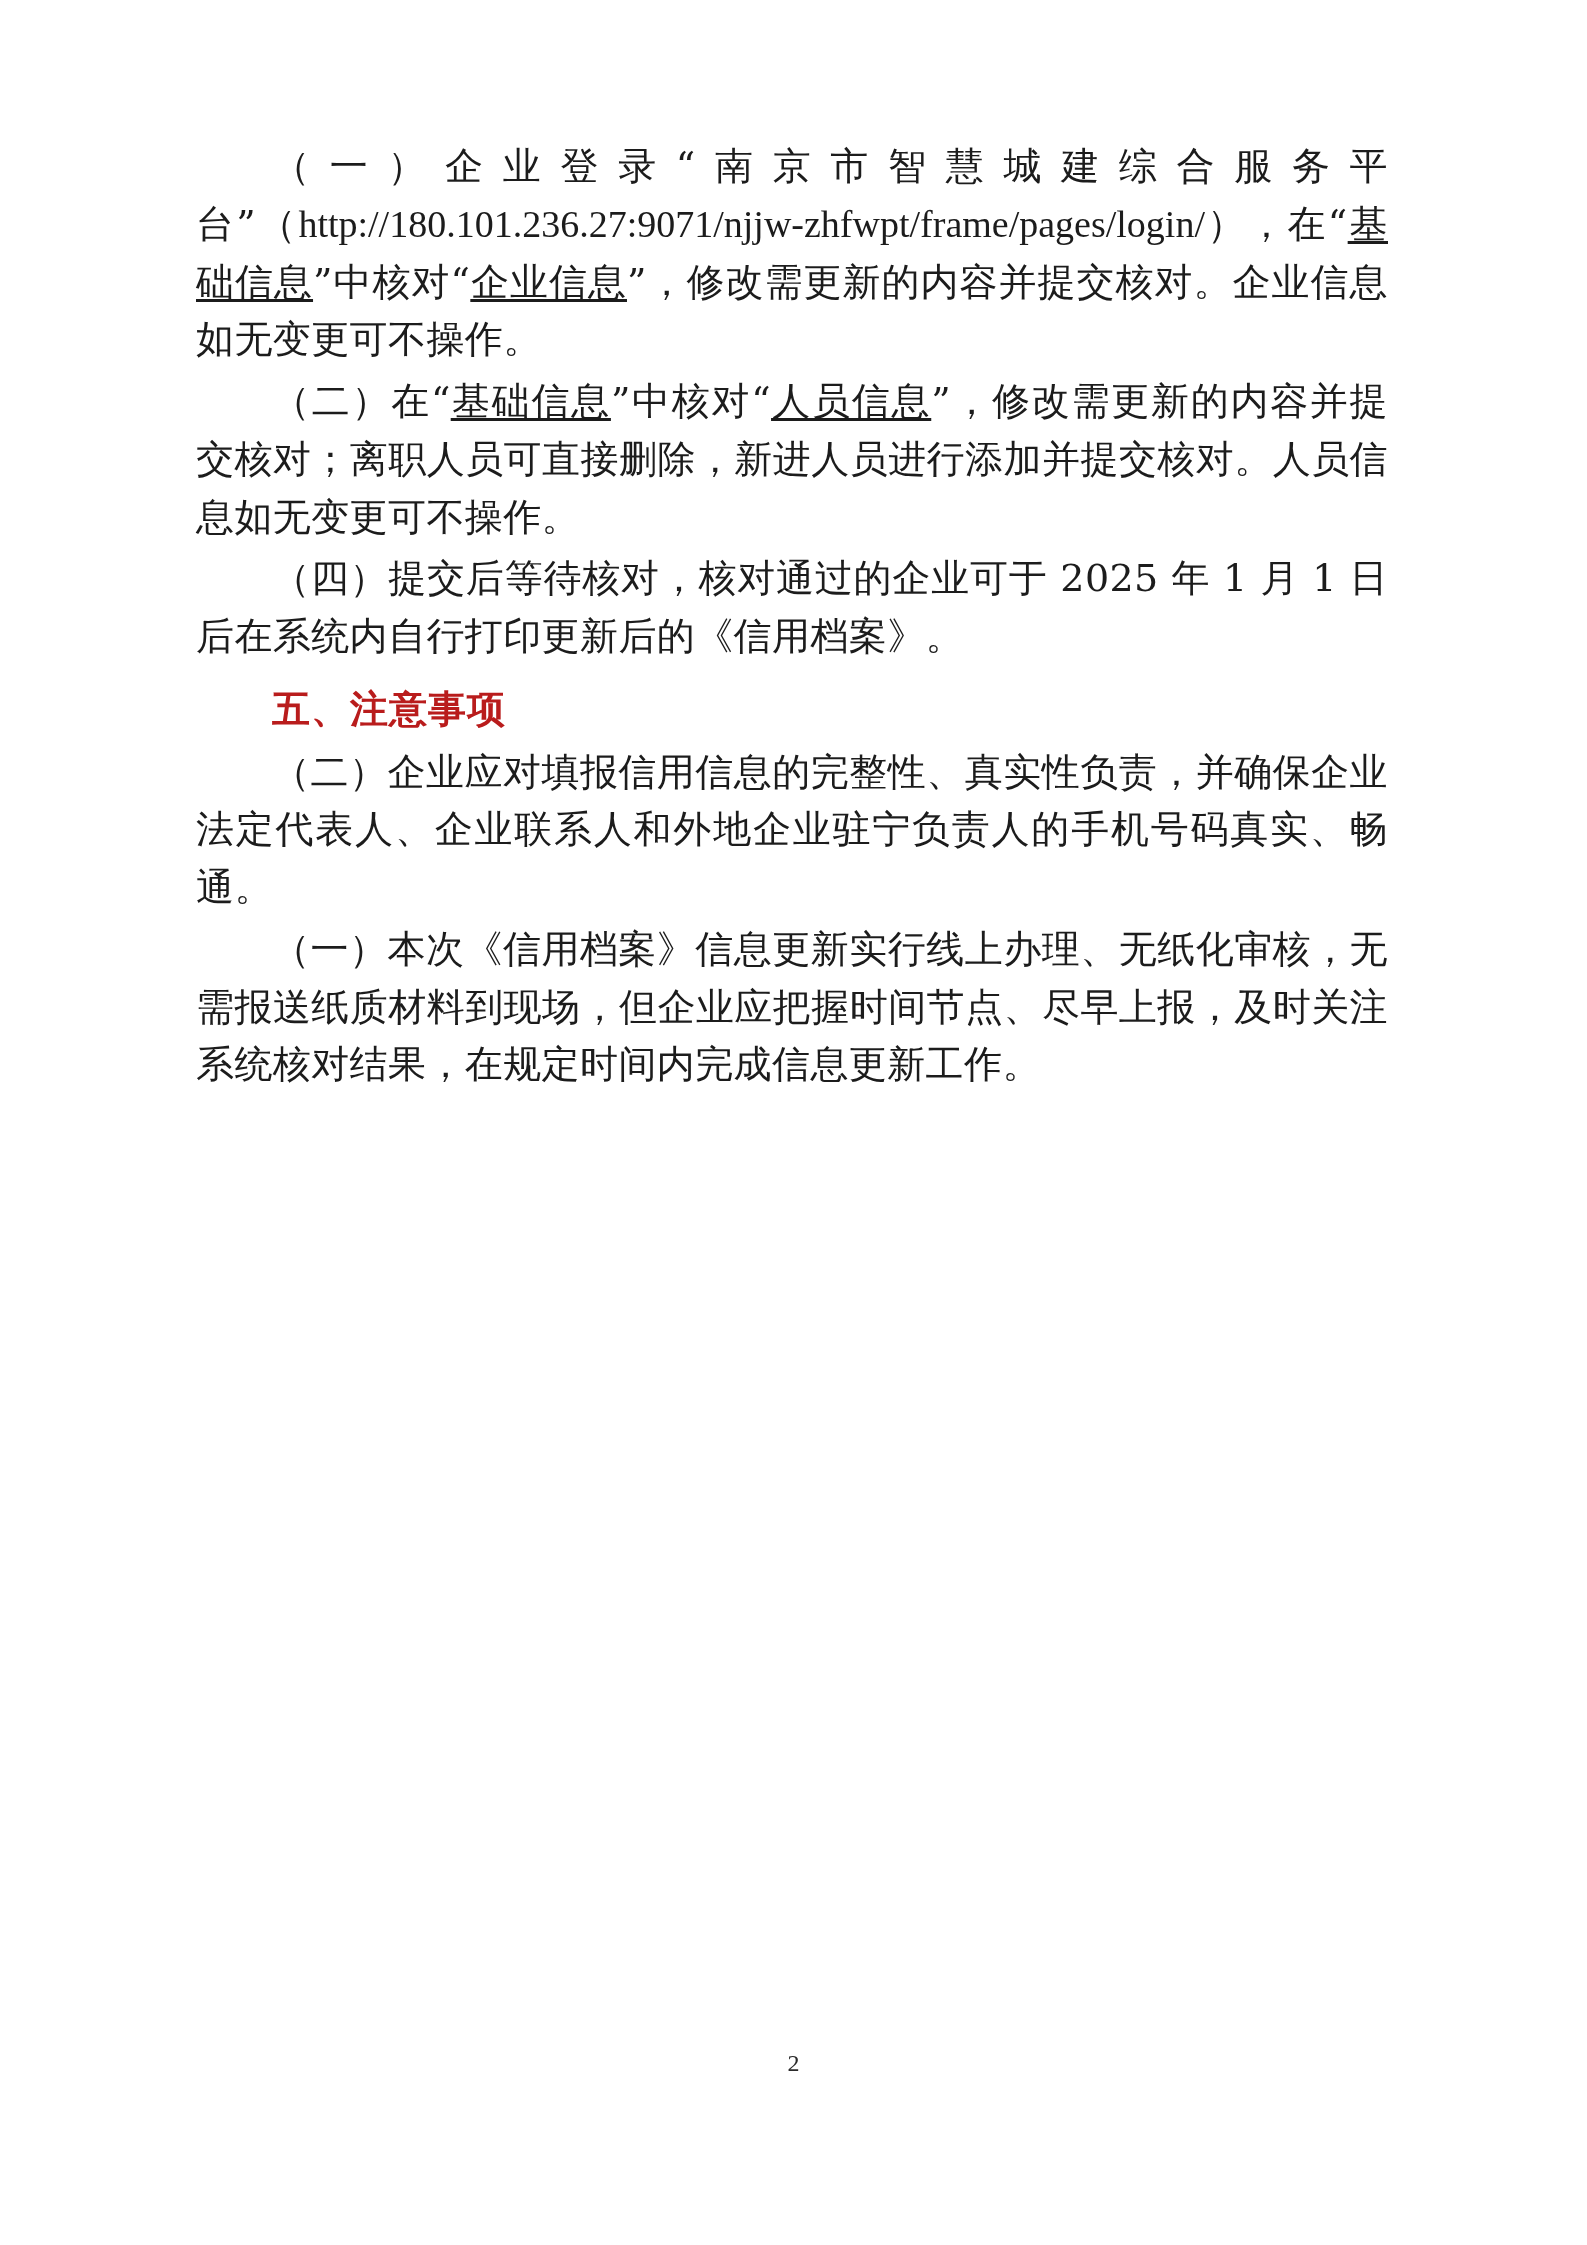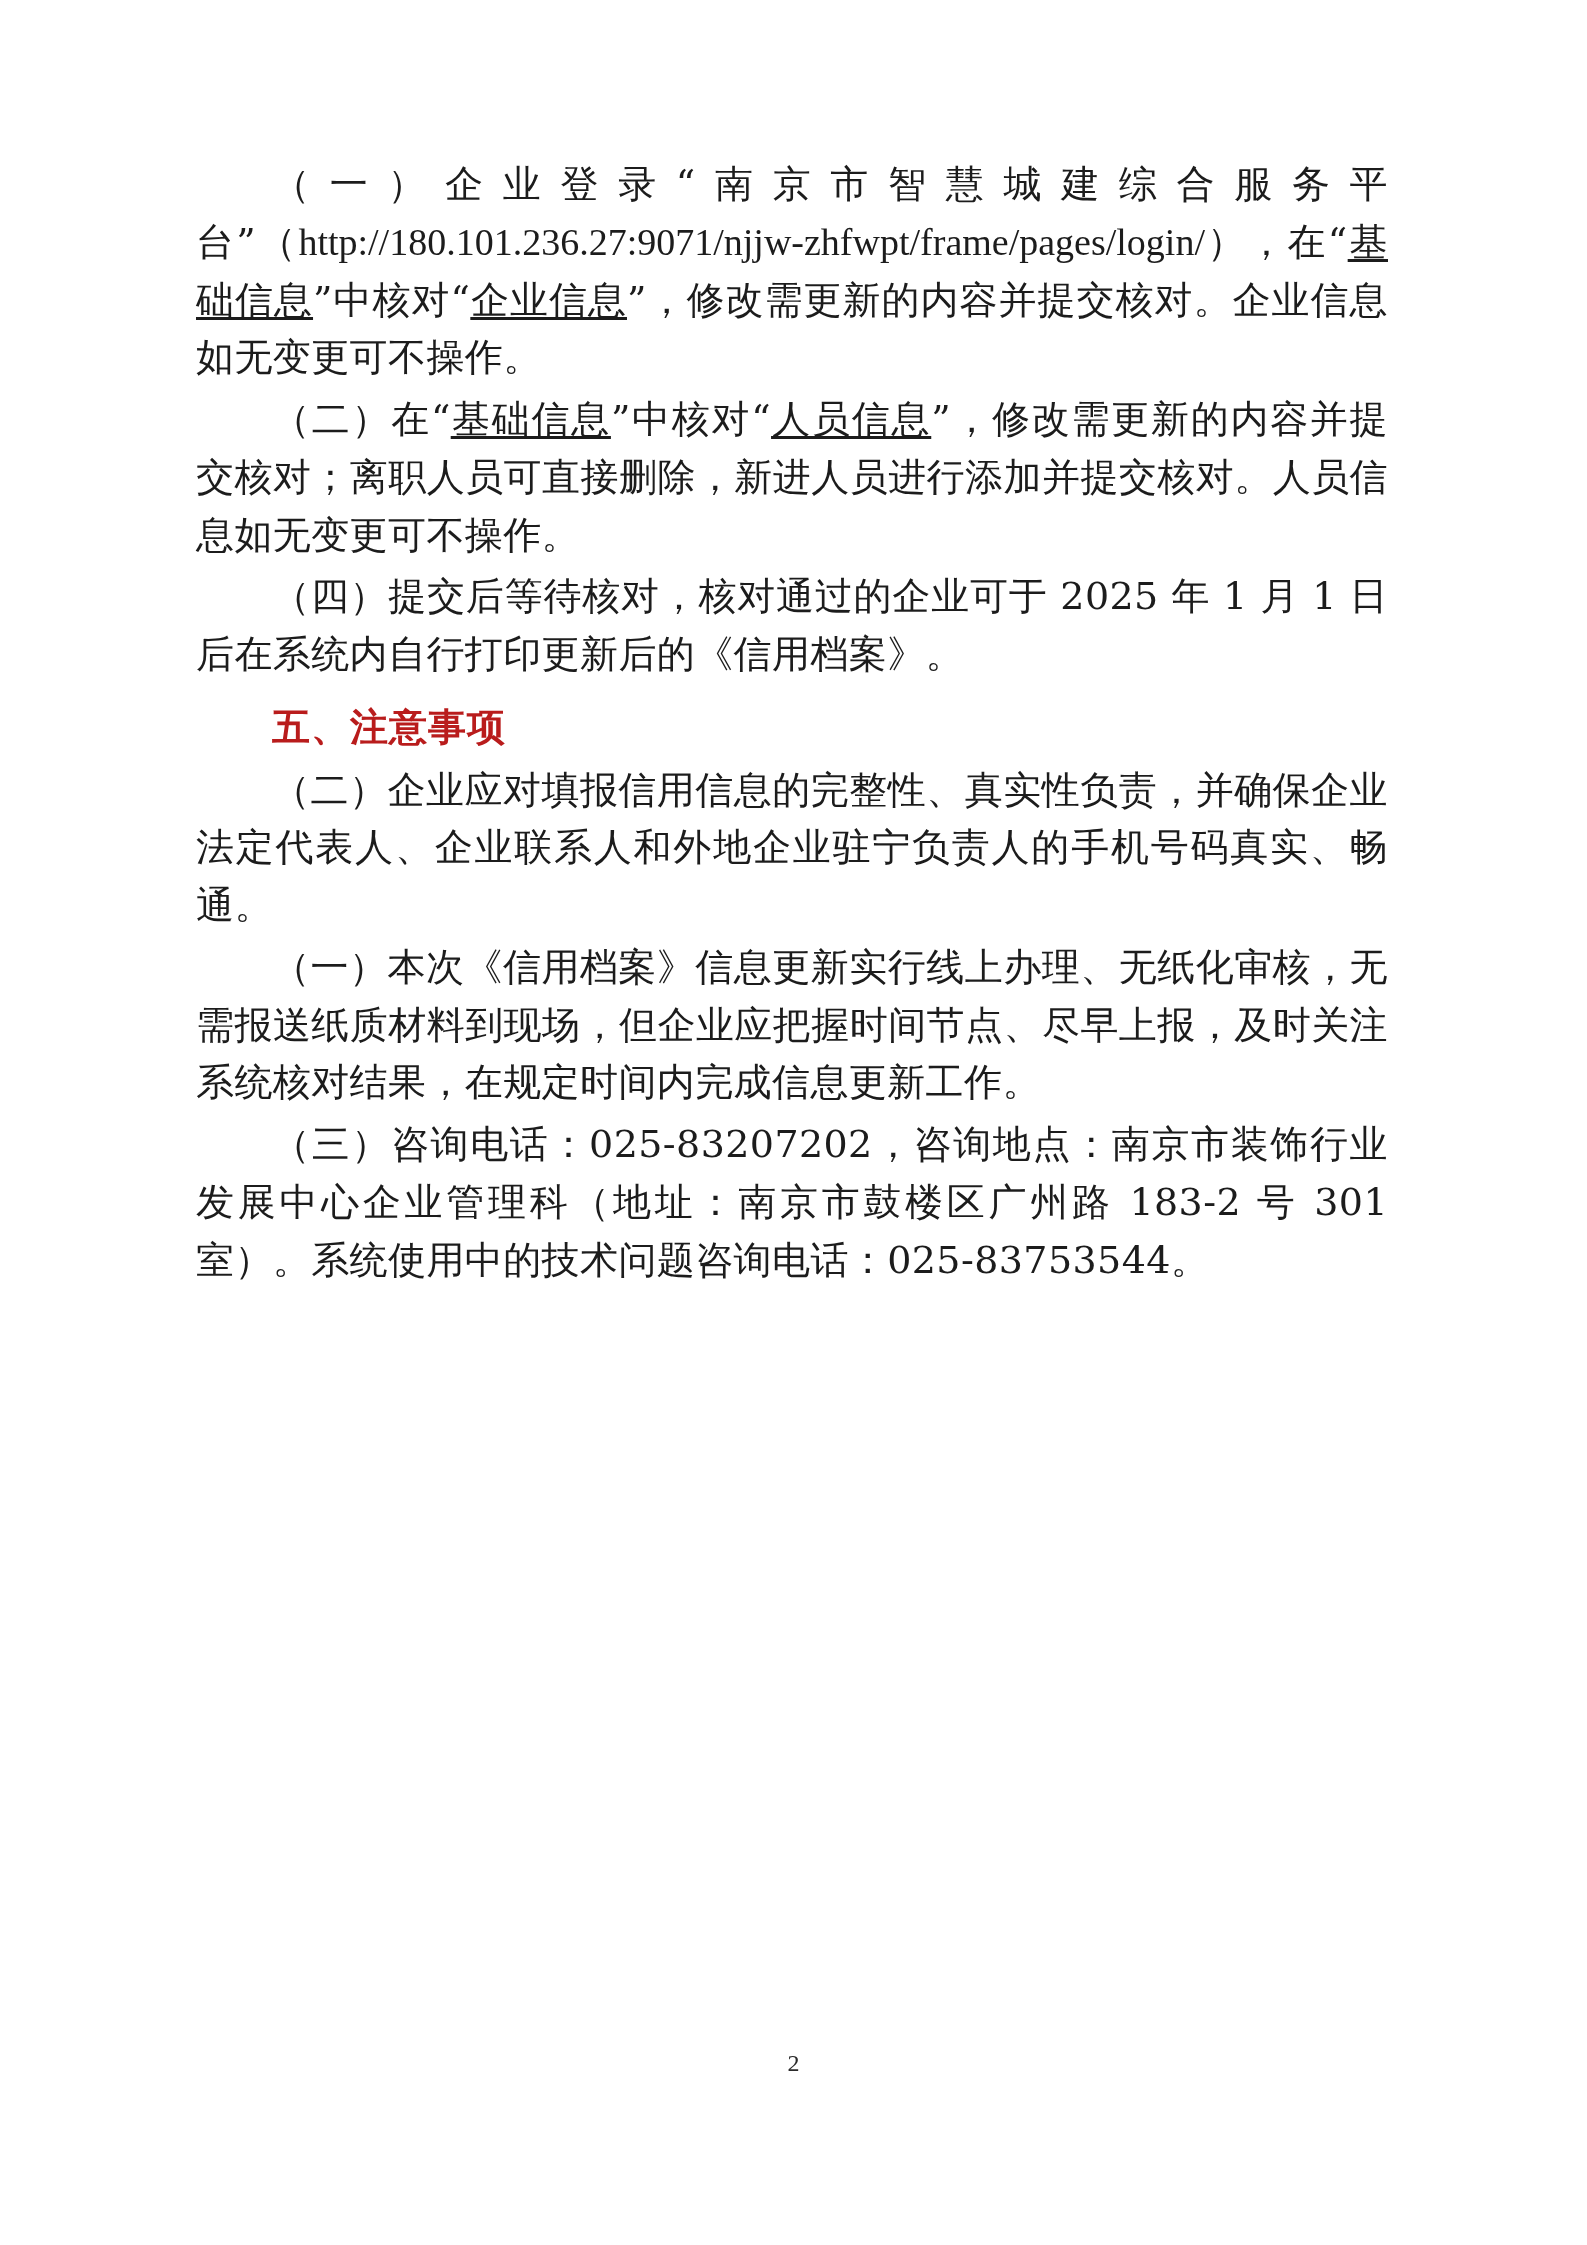--- a/index.html
+++ b/index.html
@@ -11,21 +11,21 @@
     position: relative;
     width: 1587px;
     height: 2245px;
     background: #ffffff;
     margin: 0 auto;
     overflow: hidden;
   }
   .doc-body {
     position: absolute;
     left: 196px;
-    top: 156px;
+    top: 138px;
     width: 1192px;
   }
   .para {
     font-family: "DejaVu Serif", "Liberation Serif", serif;
     font-size: 38px;
     line-height: 1.52;
     color: #1c1c1c;
     text-align: justify;
     text-justify: inter-ideograph;
     margin: 0 0 4px 0;
@@ -82,19 +82,18 @@
     <p class="para indent">
       <span>（四）提交后等待核对，核对通过的企业可于 2025 年 1 月 1 日后在系统内自行打印更新后的《信用档案》。</span>
     </p>
 
     <p class="heading">五、注意事项</p>
 
     <p class="para indent">（二）企业应对填报信用信息的完整性、真实性负责，并确保企业法定代表人、企业联系人和外地企业驻宁负责人的手机号码真实、畅通。</p>
 
     <p class="para indent">（一）本次《信用档案》信息更新实行线上办理、无纸化审核，无需报送纸质材料到现场，但企业应把握时间节点、尽早上报，及时关注系统核对结果，在规定时间内完成信息更新工作。</p>
 
-    <p class="para indent">（三）咨询电话：025-83207202，咨询地点：南京市装饰行业发展中心企业管理科（地址：南京市鼓楼区广州路 183-2 号 301 室）。系统使用中的技术问题咨询电话：025-83753544。</p>
 
   </div>
 
   <div class="page-number">2</div>
 
 </div>
 
 </body></html>

